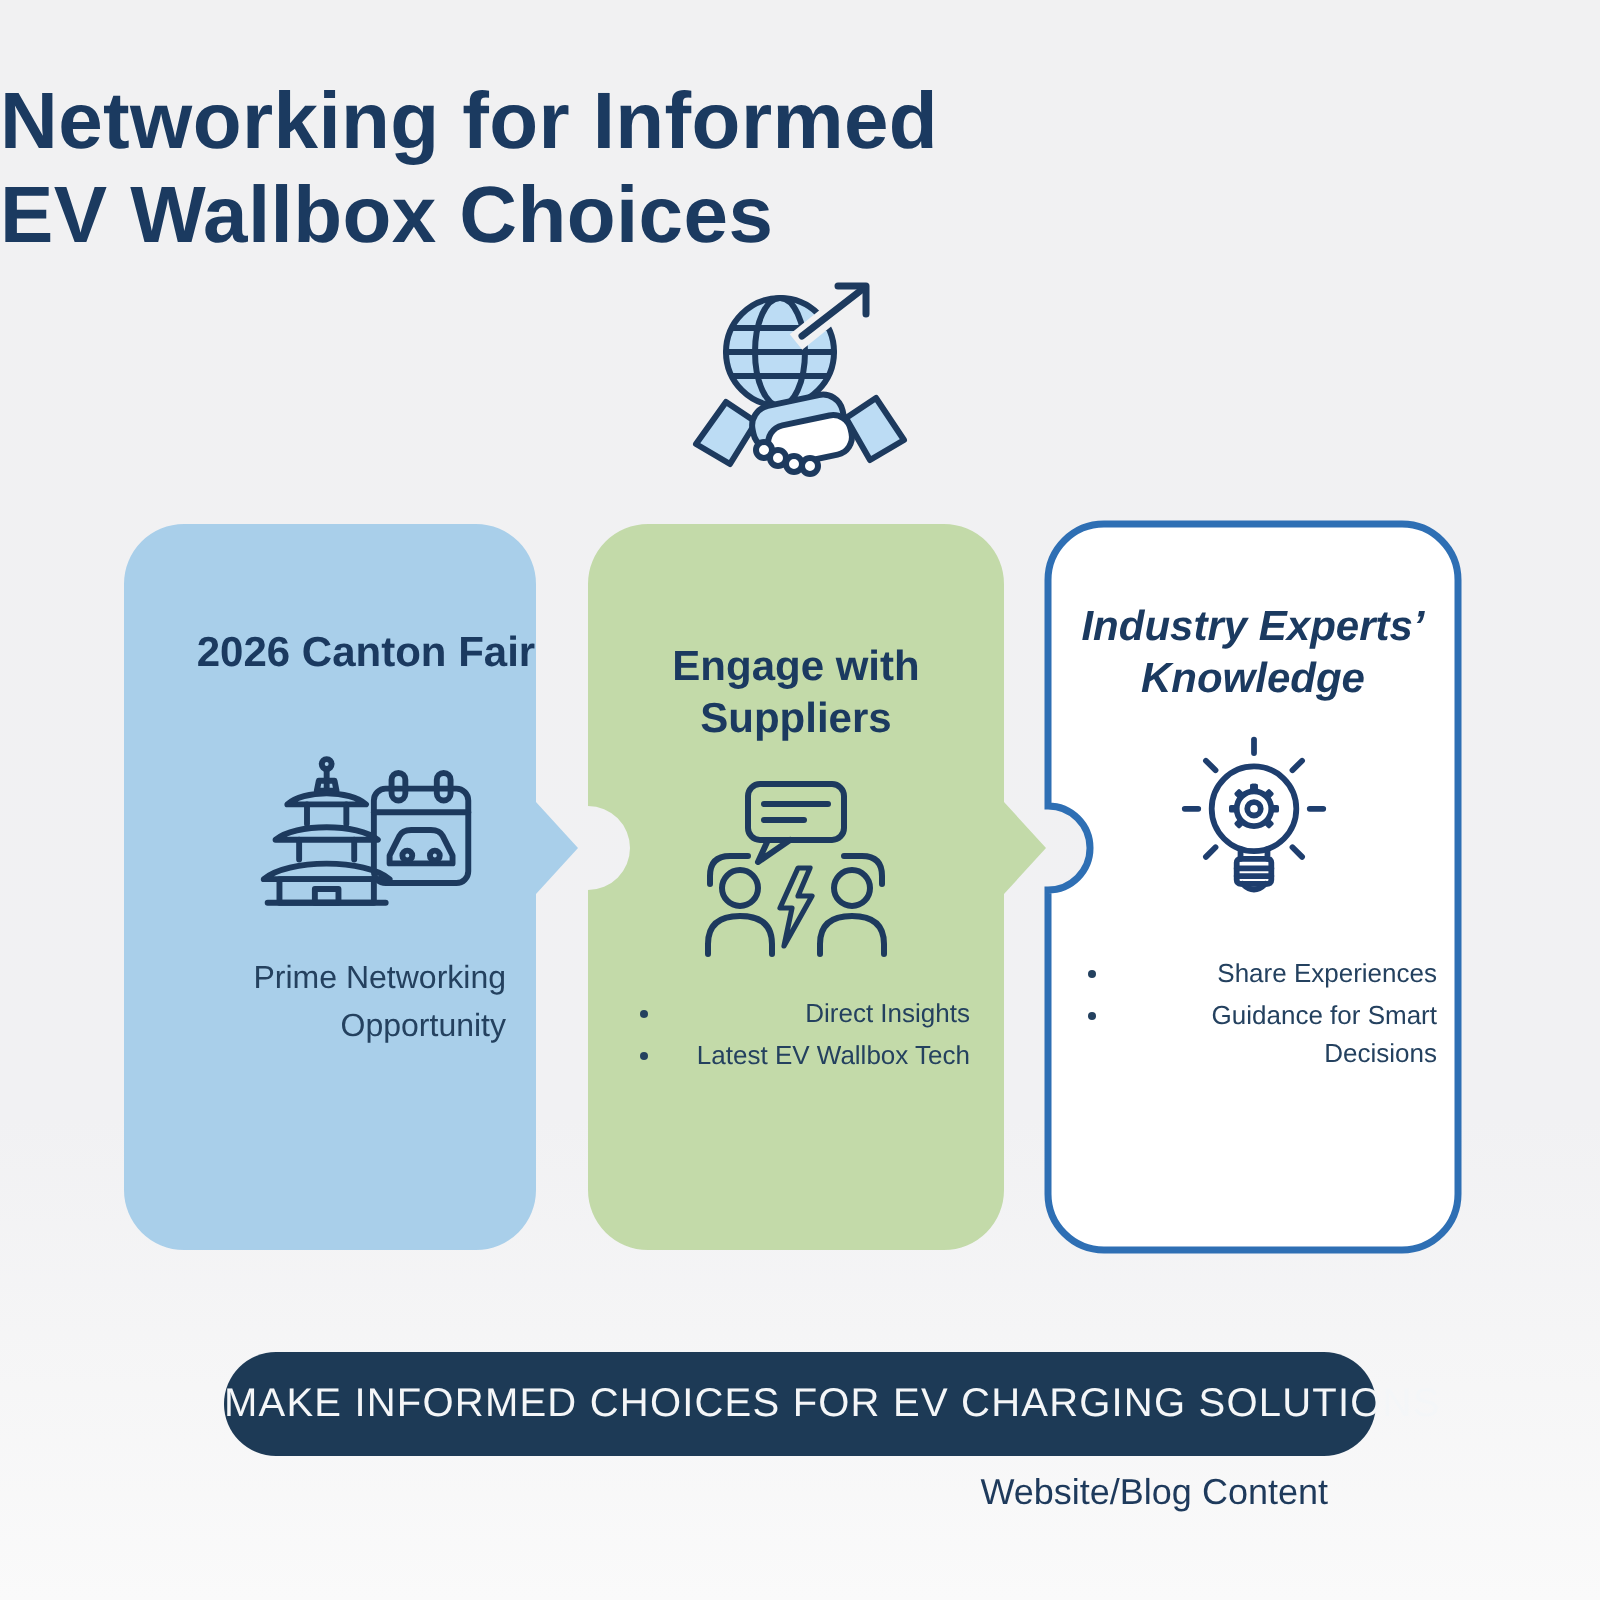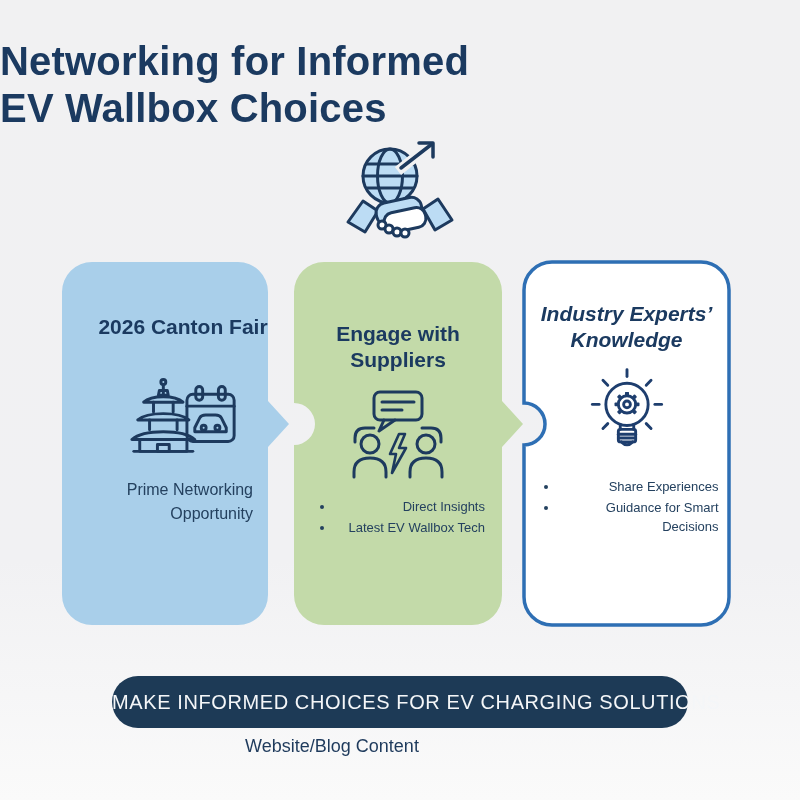--- a/index.html
+++ b/index.html
@@ -43,21 +43,21 @@
   .card3 .card-bullets{width:160px;}
   .card-bullets li{margin:0 0 2px 0;}
   .banner{
     position:absolute;top:676px;left:112px;width:576px;height:52px;
     background:#1d3a56;border-radius:26px;display:flex;align-items:center;justify-content:flex-start;
   }
   .banner-label{
     color:#f4f6f8;font-size:20px;letter-spacing:0.6px;white-space:nowrap;
   }
   .footer{
-    position:absolute;top:736px;left:0;width:664px;text-align:center;
+    position:absolute;top:736px;left:0;width:664px;text-align:right;
     font-size:18px;color:#1e3a5c;font-weight:500;
   }
 </style>
 </head>
 <body>
 
 <div class="canvas">
 
   <div class="title">
     <div>Networking for Informed</div>

